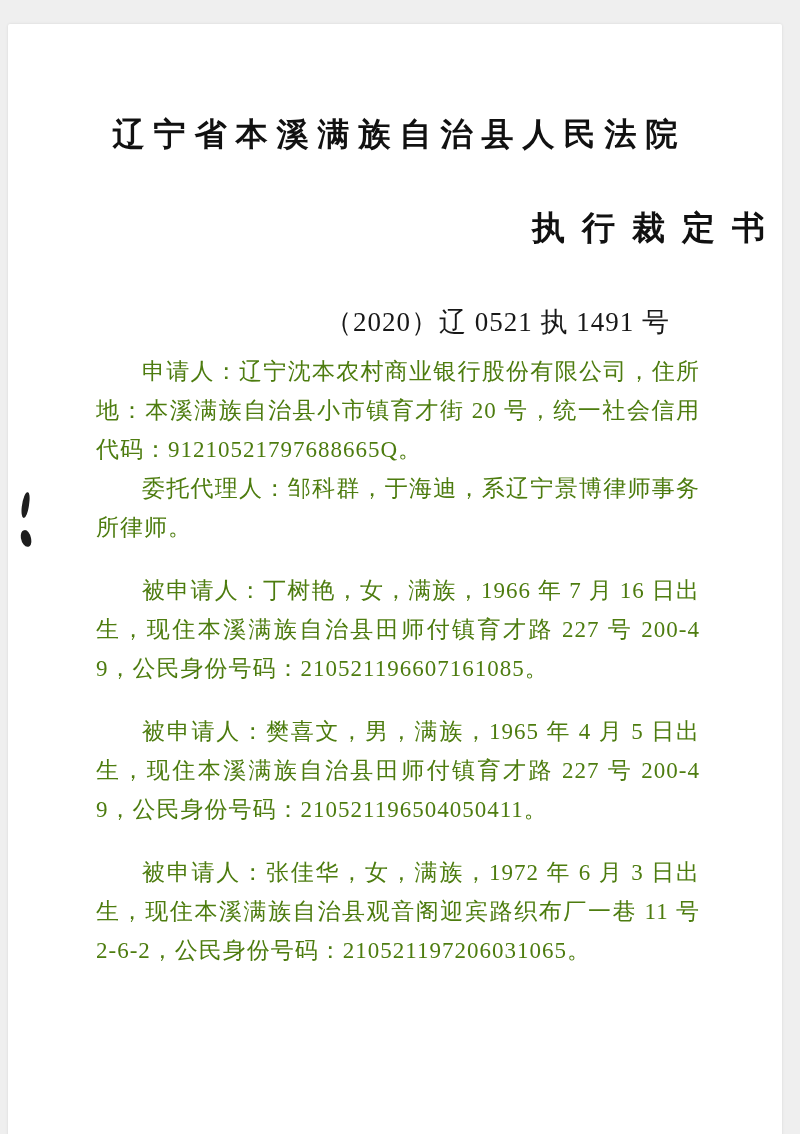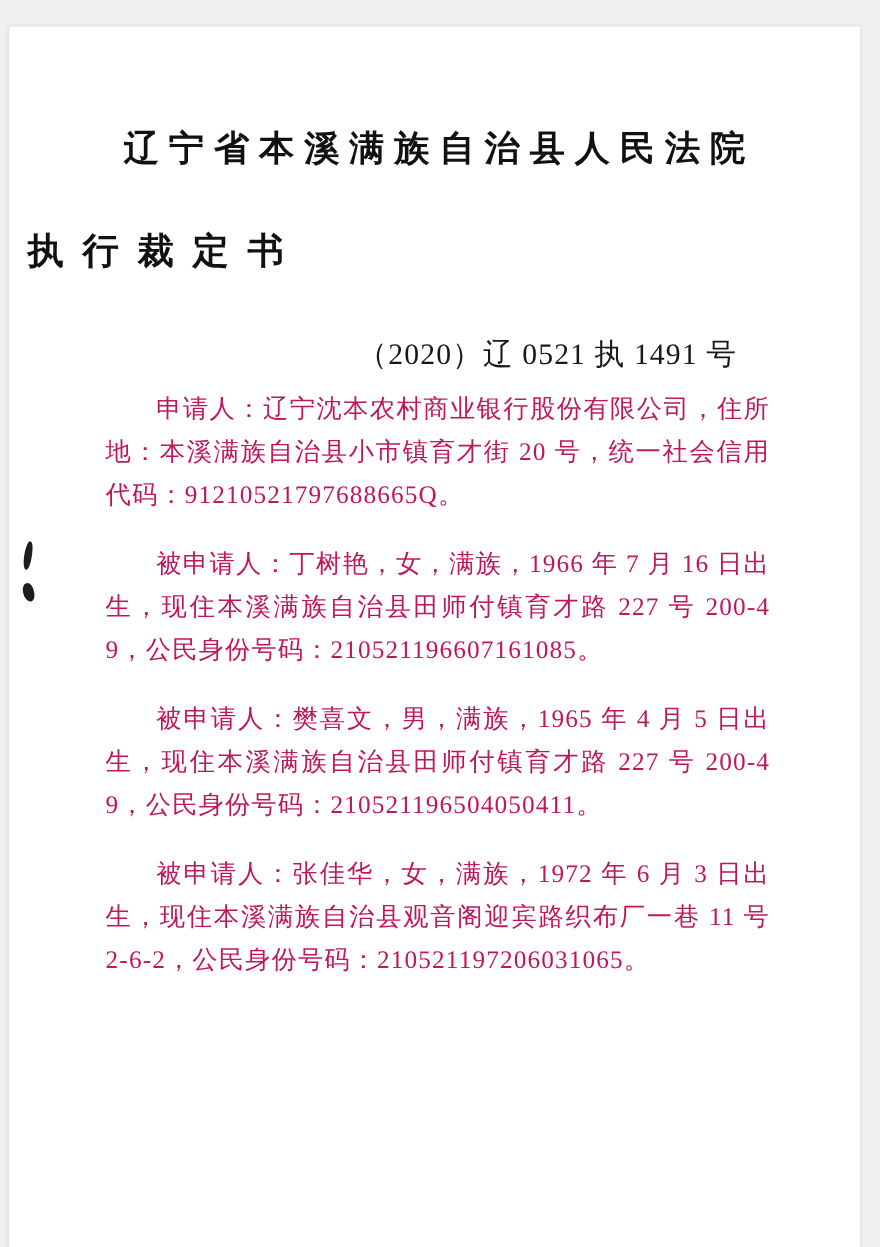--- a/index.html
+++ b/index.html
@@ -33,21 +33,21 @@
     font-weight: bold;
     font-size: 32px;
     line-height: 36px;
     letter-spacing: 9px;
     text-indent: 9px; 
     color: #111111;
     white-space: nowrap;
   }
   .doc-title {
     margin: 57px 0 0 0;
-    text-align: left;
+    text-align: right;
     font-family: "Liberation Sans", "DejaVu Sans", sans-serif;
     font-weight: bold;
     font-size: 33px;
     line-height: 37px;
     letter-spacing: 17px;
     text-indent: 17px;
     color: #111111;
     white-space: nowrap;
   }
   .case-number {
@@ -63,21 +63,21 @@
   .content {
     margin: 18px 82px 0 88px;
   }
   .content p {
     margin: 0;
     font-size: 23px;
     line-height: 39px;
     letter-spacing: 1px;
     text-align: justify;
     text-indent: 2em;
-    color: #be185d;
+    color: #4d7c0f;
     word-break: break-all;
   }
   .content p.respondent {
     margin-top: 24px;
   }
   .ink-mark {
     position: absolute;
     background: #1d1d1d;
   }
   .ink-mark-1 {
@@ -103,20 +103,21 @@
 <div class="page">
 
   <h1 class="court-name">辽宁省本溪满族自治县人民法院</h1>
 
   <h2 class="doc-title">执行裁定书</h2>
 
   <div class="case-number">（2020）辽 0521 执 1491 号</div>
 
   <div class="content">
     <p>申请人：辽宁沈本农村商业银行股份有限公司，住所地：本溪满族自治县小市镇育才街 20 号，统一社会信用代码：91210521797688665Q。</p>
+    <p>委托代理人：邹科群，于海迪，系辽宁景博律师事务所律师。</p>
     <p class="respondent">被申请人：丁树艳，女，满族，1966 年 7 月 16 日出生，现住本溪满族自治县田师付镇育才路 227 号 200-49，公民身份号码：210521196607161085。</p>
     <p class="respondent">被申请人：樊喜文，男，满族，1965 年 4 月 5 日出生，现住本溪满族自治县田师付镇育才路 227 号 200-49，公民身份号码：210521196504050411。</p>
     <p class="respondent">被申请人：张佳华，女，满族，1972 年 6 月 3 日出生，现住本溪满族自治县观音阁迎宾路织布厂一巷 11 号 2-6-2，公民身份号码：210521197206031065。</p>
   </div>
 
   <div class="ink-mark ink-mark-1"></div>
   <div class="ink-mark ink-mark-2"></div>
 
 </div>
 

